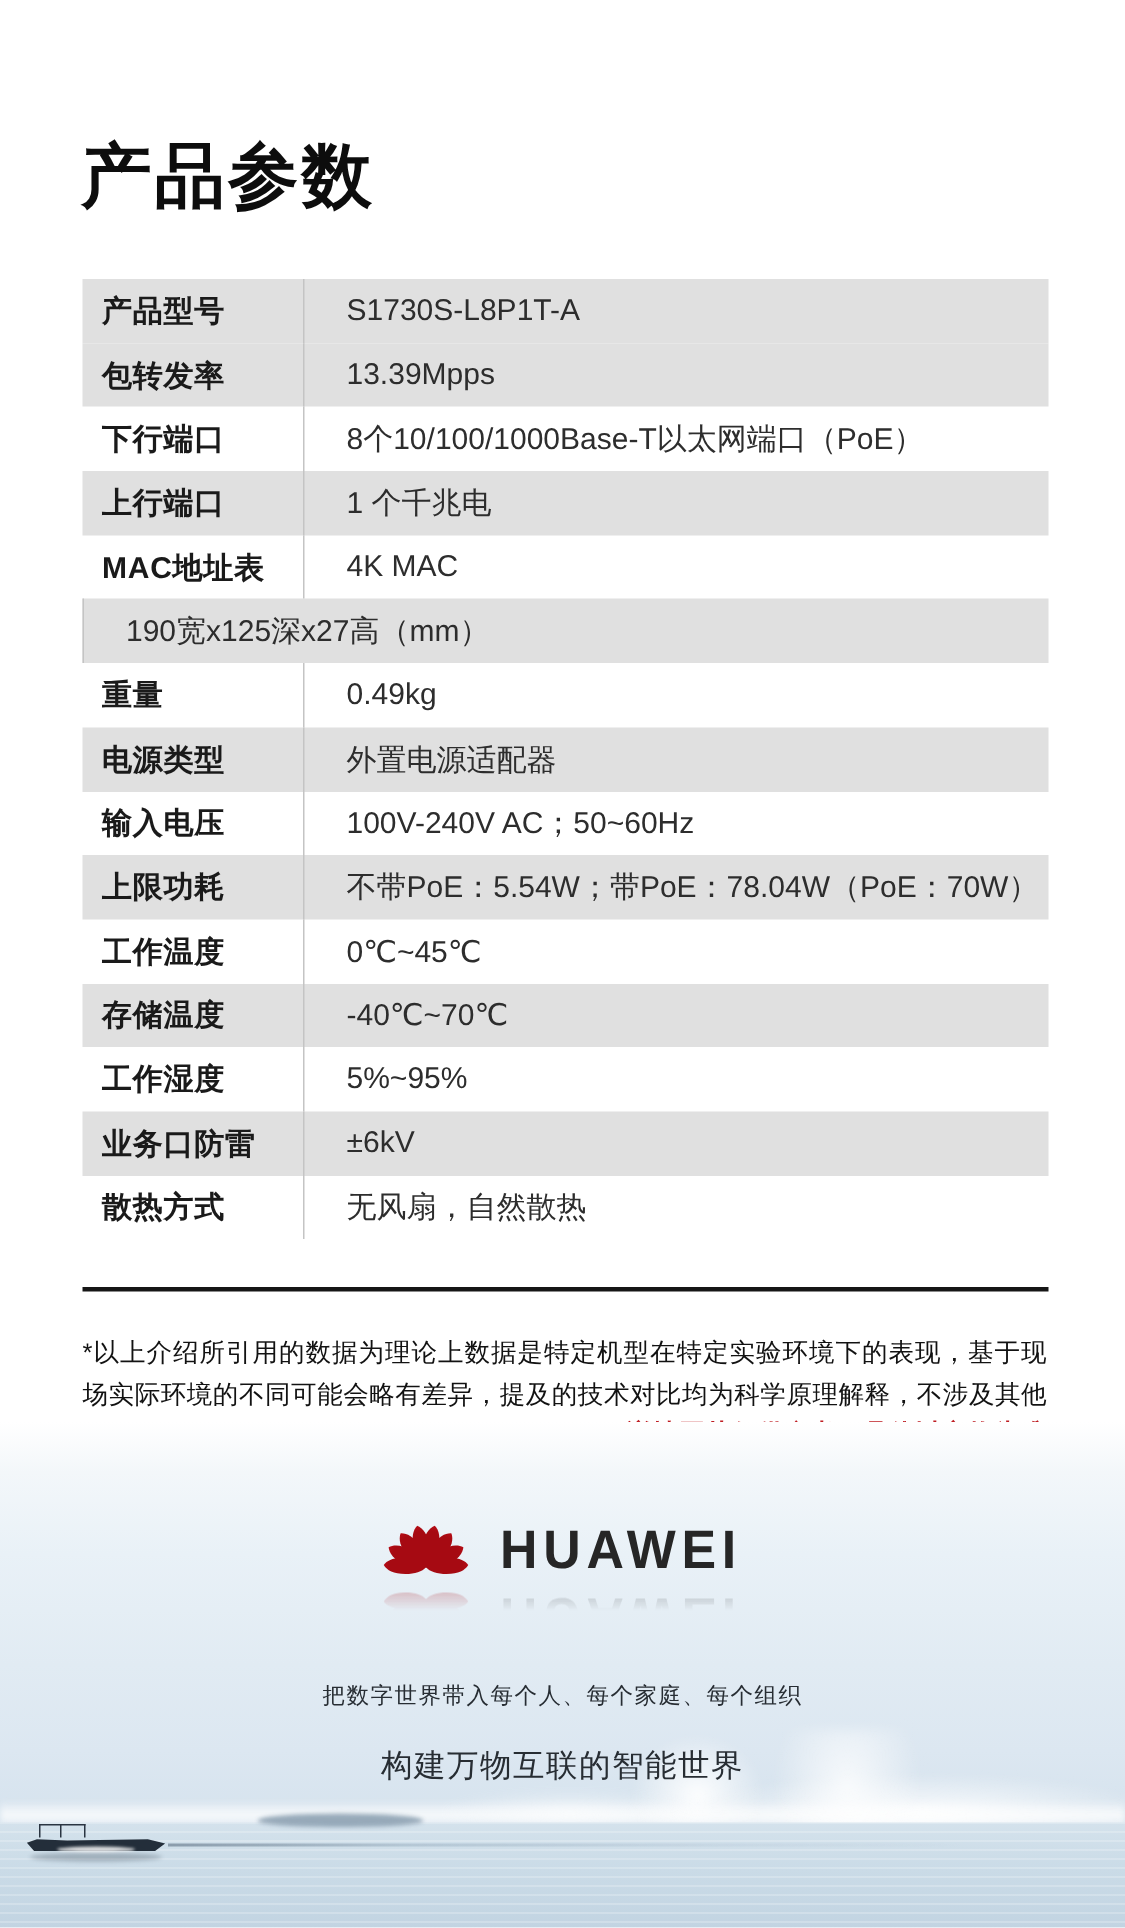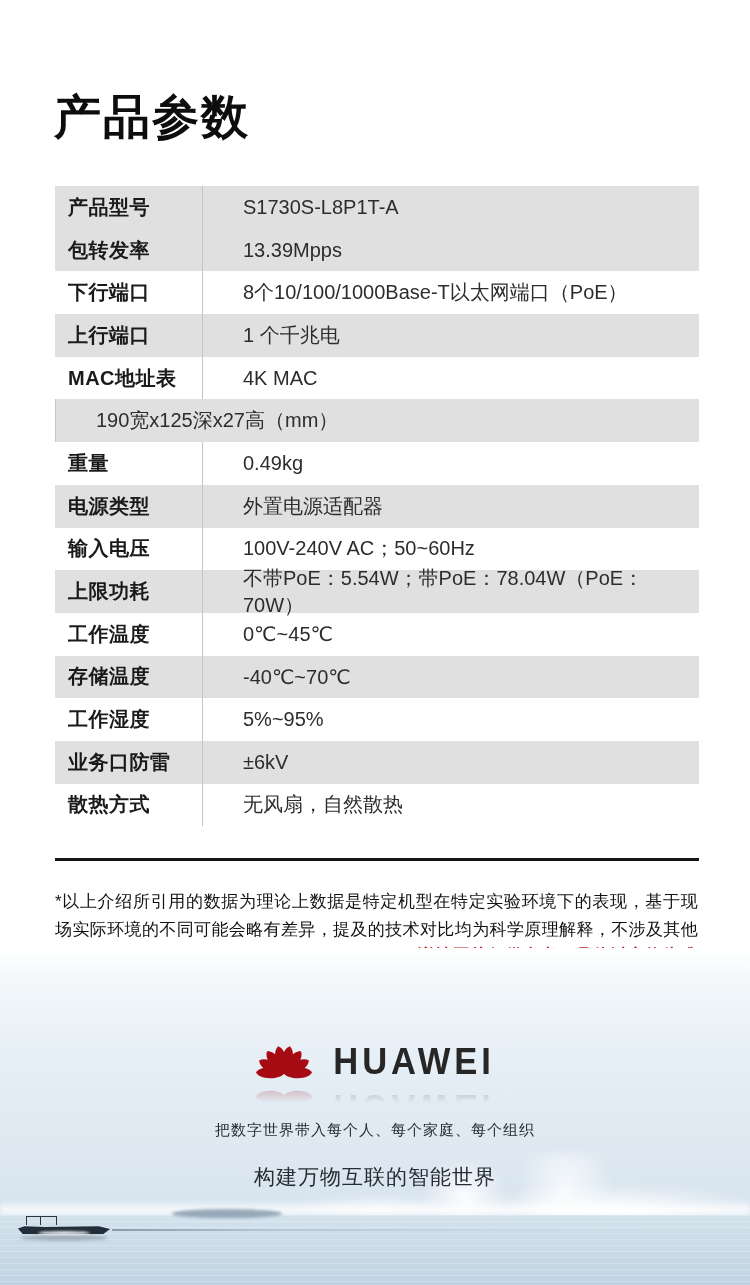--- a/index.html
+++ b/index.html
@@ -17,21 +17,21 @@
   
   .spec-table{position:absolute;left:55px;top:146px;width:644px;margin-top:40px;}
   .spec-row{display:flex;height:42.7px;align-items:stretch;}
   .spec-row.stripe{background:var(--stripe);}
   .spec-label{
     width:147px;box-sizing:border-box;padding-left:13px;
     display:flex;align-items:center;
     font-size:20px;font-weight:700;color:#1a1a1a;letter-spacing:0.5px;
   }
   .spec-value{
-    flex:1;box-sizing:border-box;padding-left:40px;
+    flex:1;box-sizing:border-box;padding-left:28px;
     display:flex;align-items:center;
     border-left:1px solid var(--divider);
     font-size:20px;font-weight:400;color:#2d2d2d;
   }
   
   .rule{position:absolute;left:55px;top:858px;width:644px;height:3px;background:var(--rule);}
   .disclaimer{
     position:absolute;left:55px;top:871px;width:643px;
     font-size:17px;line-height:27.5px;color:#121212;text-align:justify;letter-spacing:0.3px;
   }
@@ -86,21 +86,21 @@
     position:absolute;left:4px;top:14px;width:88px;height:6px;border-radius:50%;
     background:#3a4856;opacity:0.3;filter:blur(1.5px);
   }
   .wake{
     position:absolute;left:112px;top:281px;width:530px;height:2px;filter:blur(0.5px);
     background:linear-gradient(90deg,rgba(70,90,110,0.5) 0%,rgba(120,145,165,0.3) 30%,rgba(160,180,200,0.15) 70%,rgba(160,180,200,0) 100%);
   }
   
   .brand{
     position:absolute;left:0;top:64px;width:750px;
-    display:flex;justify-content:center;align-items:center;gap:14px;margin-top:29px;
+    display:flex;justify-content:center;align-items:center;gap:14px;
     -webkit-box-reflect:below 3px linear-gradient(to bottom,transparent 60%,rgba(0,0,0,0.28));
   }
   .flower{width:64px;height:42px;display:block;}
   .wordmark{
     font-size:36px;font-weight:700;color:var(--wordmark);letter-spacing:4px;line-height:1;
     transform:scaleX(0.96);
   }
   .tagline{
     position:absolute;left:0;width:750px;text-align:center;
     color:#272d33;letter-spacing:1px;font-weight:400;

